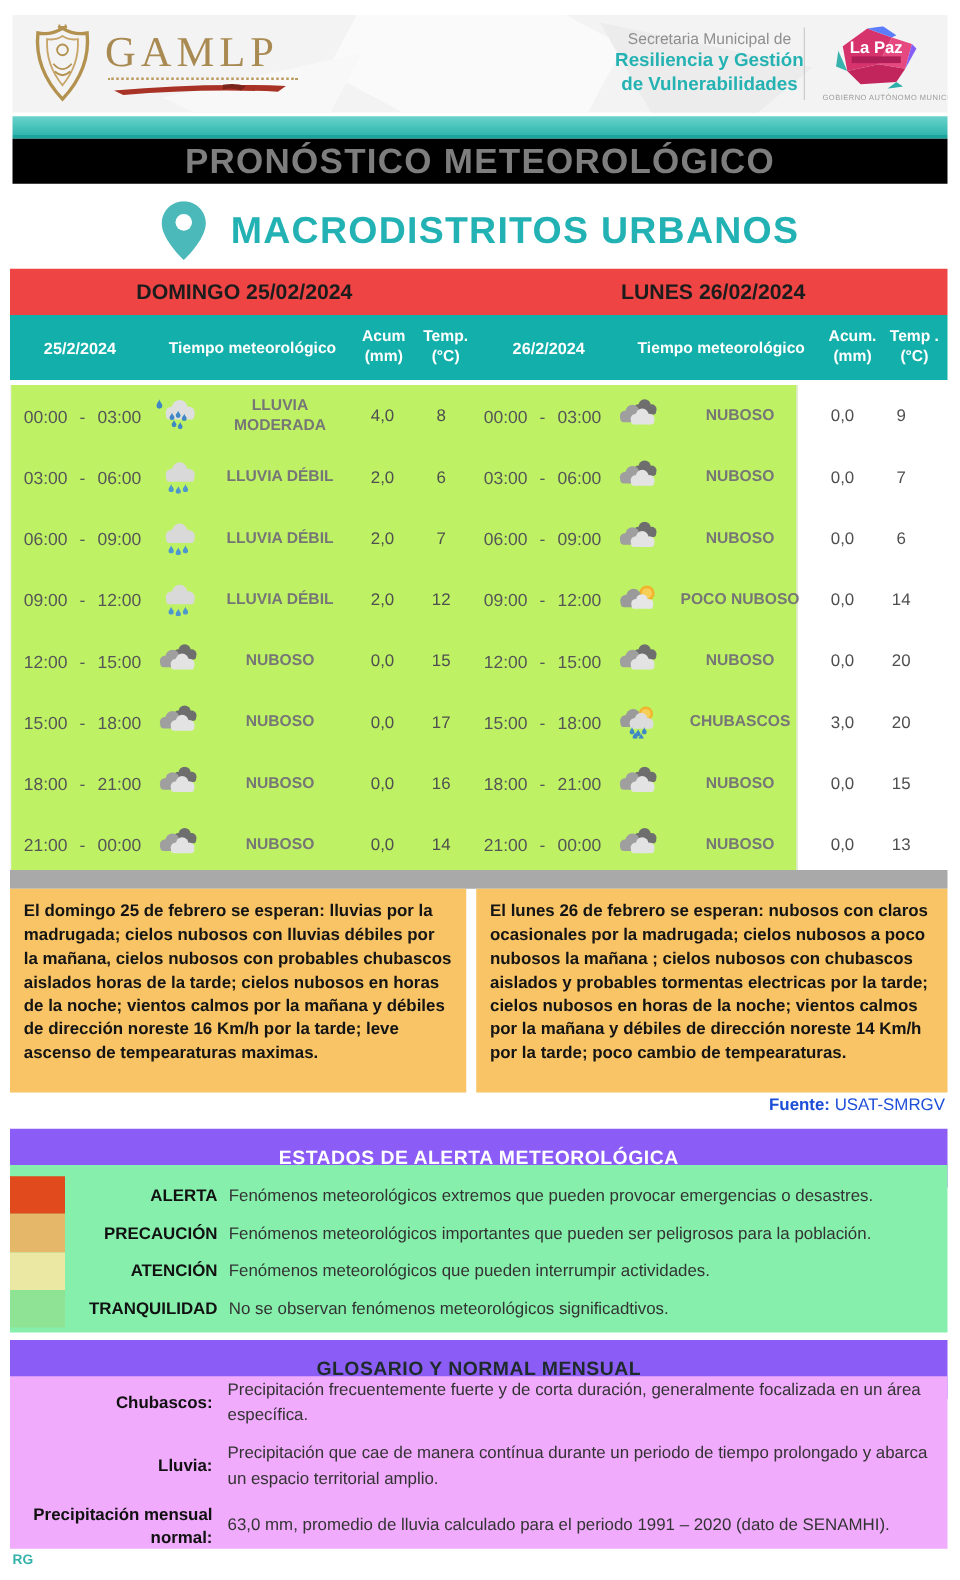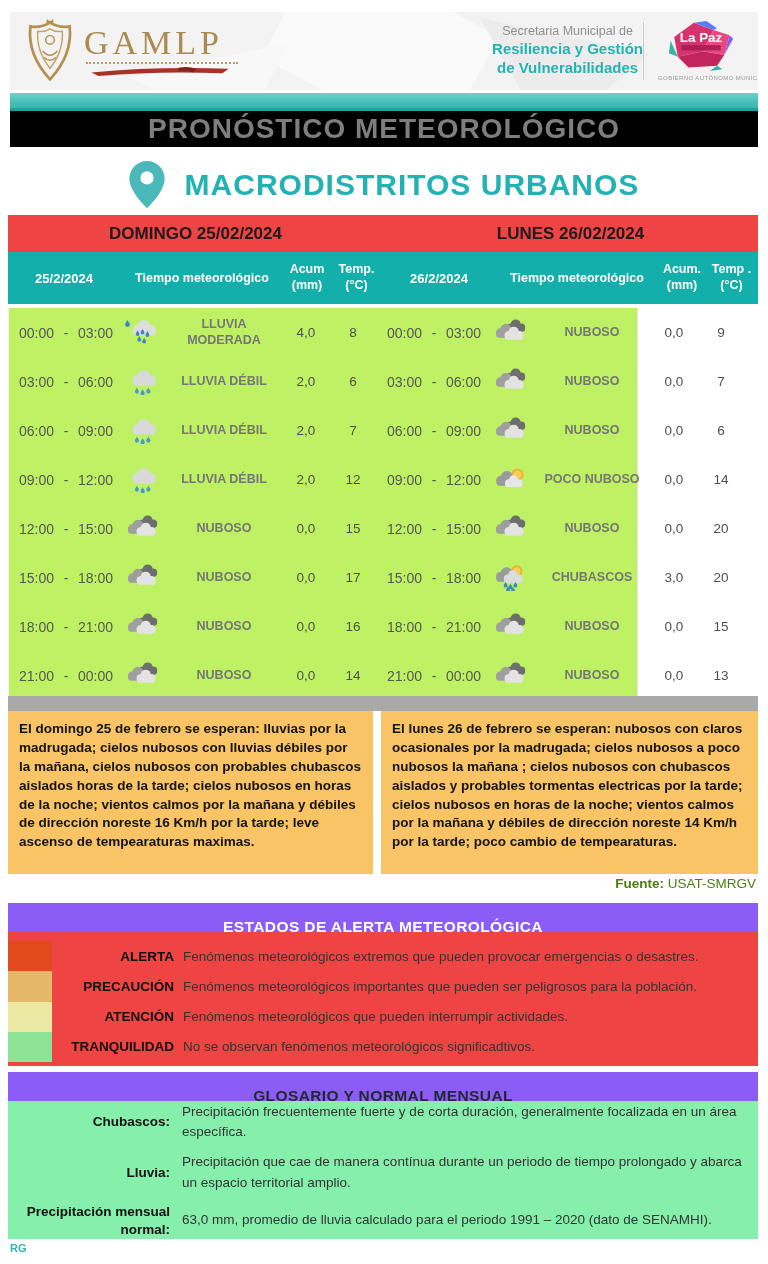--- a/index.html
+++ b/index.html
@@ -74,42 +74,42 @@
   .c-acum { width:46px; text-align:center; font-size:13.5px; color:#4f4f4f; }
   .c-temp { width:48px; text-align:center; font-size:13.5px; color:#4f4f4f; }
 
   
   .gray-bar { position:absolute; top:696px; left:8px; width:750px; height:15px; background:#A9A9A9; }
   .orange { position:absolute; top:711px; height:163px; background:#F8C465; padding:9px 11px; }
   .orange.left { left:8px; width:365px; }
   .orange.right { left:381px; width:377px; }
   .summary-text { font-size:13.5px; font-weight:bold; color:#141414; line-height:1.4; }
   .fuente { position:absolute; top:876px; left:8px; width:748px; text-align:right;
-            font-size:13.5px; color:#4d7c0f; }
+            font-size:13.5px; color:#1d4ed8; }
   .fuente .lab { font-weight:bold; }
 
   
   .sec-header { position:absolute; left:8px; width:750px; height:47px; background:#8b5cf6;
                 display:flex; align-items:center; justify-content:center;
                 font-weight:bold; font-size:15.5px; letter-spacing:.4px; }
   .alert-header { top:903px; color:#ffffff; }
-  .alert-body { position:absolute; top:932px; left:8px; width:750px; height:134px; background:#ef4444; }
+  .alert-body { position:absolute; top:932px; left:8px; width:750px; height:134px; background:#86efac; }
   .swatches { position:absolute; left:0; top:9px; width:44px; height:121px;
               display:flex; flex-direction:column; }
   .swatch { flex:1; }
   .alert-rows { position:absolute; left:44px; right:0; top:9px; height:121px;
                 display:flex; flex-direction:column; }
   .alert-row { flex:1; display:flex; align-items:center; }
   .alert-label { width:122px; text-align:right; font-weight:bold; font-size:13.5px; color:#111111; }
   .alert-desc { margin-left:9px; font-size:13.5px; color:#333333; }
 
   
   .glossary-header { top:1072px; color:#1f2b2b; }
   .glossary-body { position:absolute; top:1101px; left:8px; width:750px; height:138px;
-                   background:#86efac; display:flex; flex-direction:column; justify-content:center;
+                   background:#f0abfc; display:flex; flex-direction:column; justify-content:center;
                    padding:4px 0; }
   .g-row { display:flex; align-items:center; padding:5px 0; }
   .g-term { width:162px; text-align:right; font-weight:bold; font-size:13.5px;
             color:#111111; line-height:1.3; }
   .g-def { flex:1; margin-left:12px; margin-right:16px; font-size:13.5px;
            color:#333333; line-height:1.5; }
   .rg { position:absolute; top:1242px; left:10px; font-size:11px; font-weight:bold; color:#33B3AC; }
   .svgdefs { position:absolute; width:0; height:0; overflow:hidden; }
 </style>
 </head>

